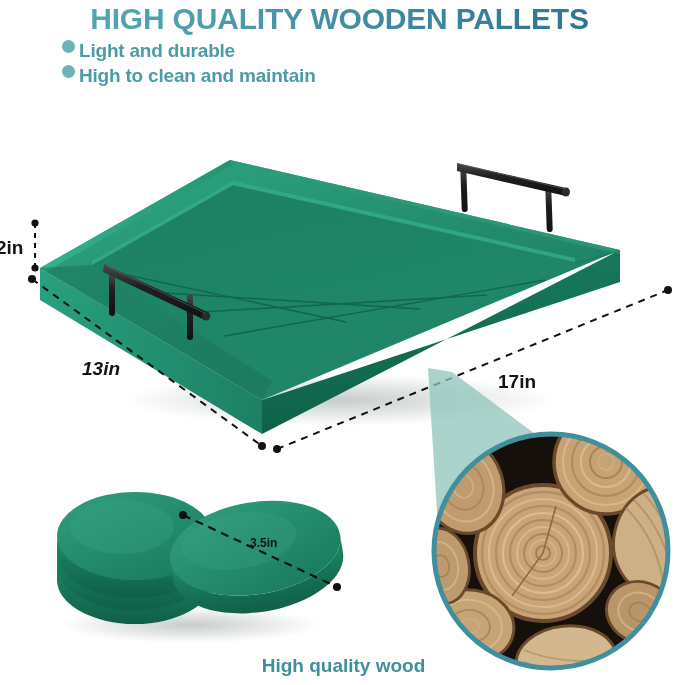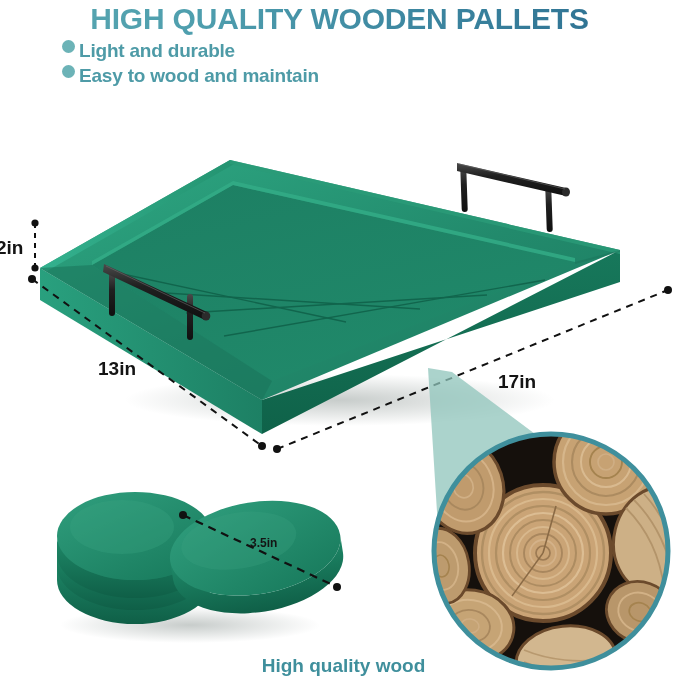--- a/index.html
+++ b/index.html
@@ -28,21 +28,21 @@
     font-size:19px;font-weight:bold;color:#4e9ba7;letter-spacing:-0.2px;
     white-space:nowrap;
   }
 
   
   .dim-label{
     position:absolute;font-size:19px;font-weight:bold;color:#141414;
     white-space:nowrap;font-family:"Liberation Sans",sans-serif;
   }
   .dim-2in{left:-4px;top:237px;}
-  .dim-13in{left:98px;top:358px;}
+  .dim-13in{left:82px;top:358px;font-style:italic;}
   .dim-17in{left:498px;top:371px;}
   .dim-35in{left:250px;top:536px;font-size:12px;}
 
   .wood-caption{
     position:absolute;left:4px;top:655px;width:679px;text-align:center;
     font-size:19px;font-weight:bold;color:#3f8f9c;
   }
 </style>
 </head>
 <body>
@@ -51,21 +51,21 @@
 
   <div class="title">HIGH QUALITY WOODEN PALLETS</div>
 
   <div class="bullets">
     <div class="bullet-row">
       <span class="bullet-dot"></span>
       <span class="bullet-label">Light and durable</span>
     </div>
     <div class="bullet-row">
       <span class="bullet-dot"></span>
-      <span class="bullet-label">Easy to wood and maintain</span>
+      <span class="bullet-label">High to clean and maintain</span>
     </div>
   </div>
 
   <svg width="679" height="685" viewBox="0 0 679 685" style="position:absolute;left:0;top:0;">
     <defs>
       <linearGradient id="gTop" x1="0" y1="0" x2="1" y2="1">
         <stop offset="0%" stop-color="#2ea883"></stop>
         <stop offset="55%" stop-color="#228a6c"></stop>
         <stop offset="100%" stop-color="#1b7a5e"></stop>
       </linearGradient>

